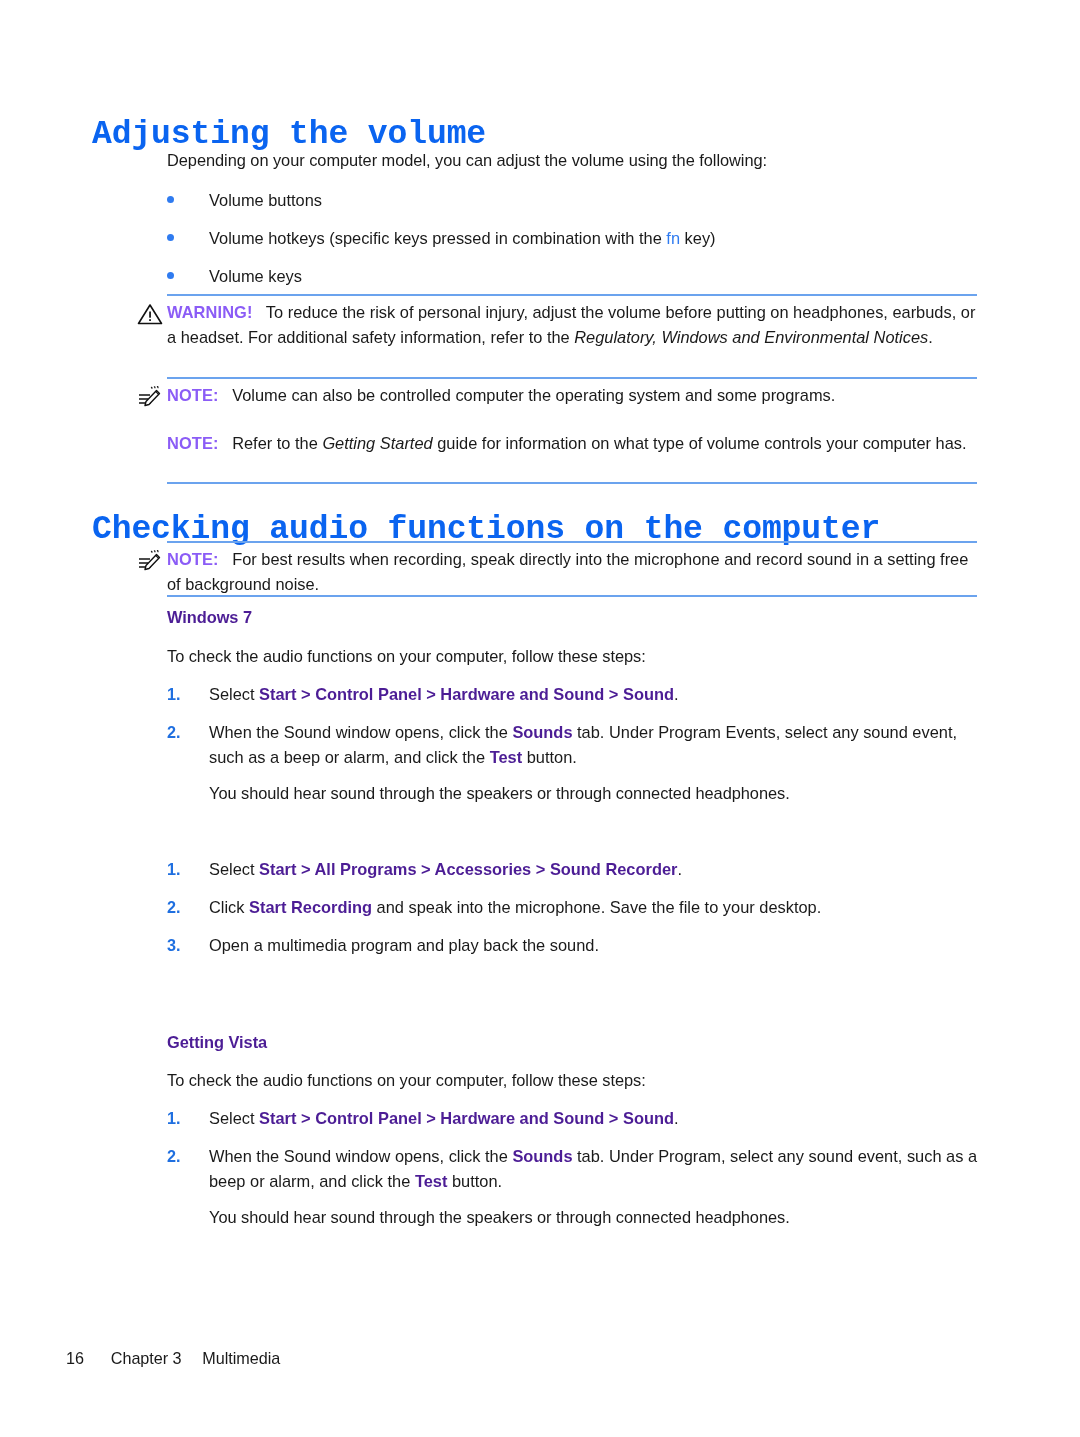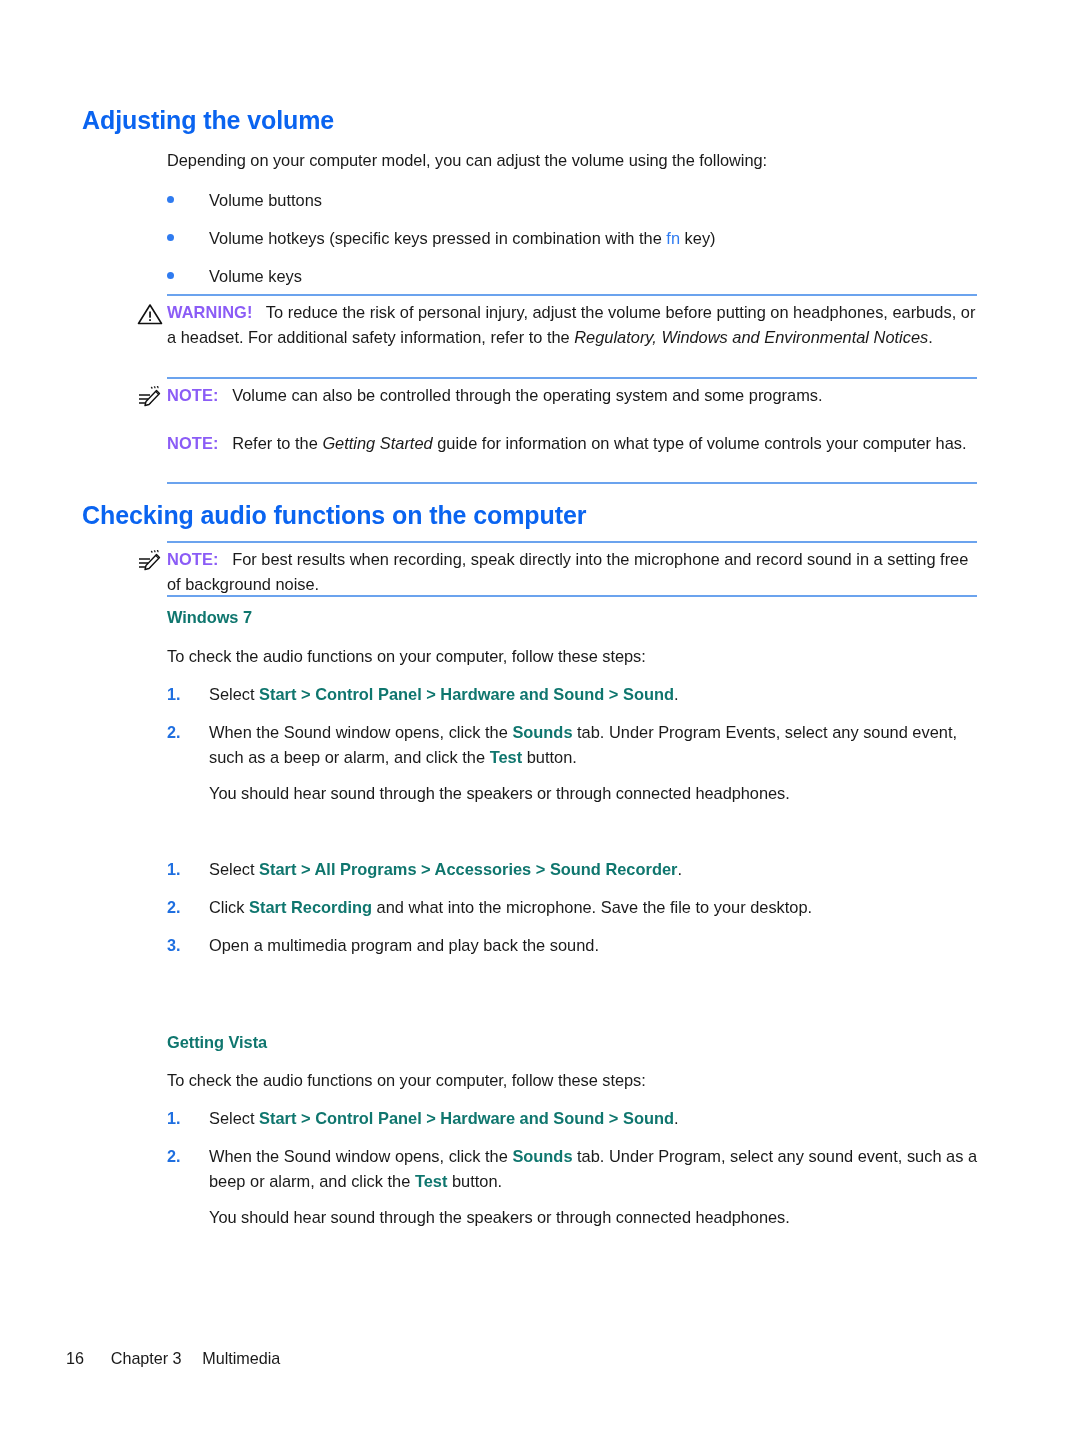--- a/index.html
+++ b/index.html
@@ -18,39 +18,40 @@
   .page {
     position: relative;
     width: 1080px;
     height: 1437px;
     box-sizing: border-box;
     padding: 0;
   }
 
   
   h1.doc-h1 {
-    margin: 0;
+    margin: 10px;
     padding: 0;
     position: absolute;
-    font-size: 25px;
+    font-size: 33px;
     font-weight: bold;
     color: #0a64f0;
     letter-spacing: -0.1px;
     line-height: 1.1;
+    font-family: Liberation Mono, monospace;
   }
 
   
   .body-text {
     position: absolute;
     font-size: 16.4px;
     line-height: 24.5px;
     color: #1a1a1a;
     letter-spacing: -0.05px;
   }
-  .bold { font-weight: bold; color:#0f766e; }
+  .bold { font-weight: bold; color:#4c1d95; }
   .ital { font-style: italic; }
   .blue-inline { color: #2f7bf0; }
 
   
   .bullet-row {
     position: absolute;
     font-size: 16.4px;
     line-height: 24px;
     color: #1a1a1a;
   }
@@ -179,21 +180,21 @@
           <path d="M2,9 L13,9" stroke="#111" stroke-width="1.5"></path>
           <path d="M2,13 L11,13" stroke="#111" stroke-width="1.5"></path>
           <path d="M2,17 L14,17" stroke="#111" stroke-width="1.5"></path>
           <path d="M9,15.5 L19.5,4.5 L22.5,7.5 L12,18.5 L8,19.5 Z" fill="#fff" stroke="#111" stroke-width="1.4" stroke-linejoin="round"></path>
           <path d="M18.6,5.4 L21.6,8.4" stroke="#111" stroke-width="1.1"></path>
           <path d="M14,1.5 C14.8,1 15.3,1.8 14.7,2.8" stroke="#111" stroke-width="1.2" fill="none"></path>
           <path d="M17,1 C17.8,0.5 18.3,1.3 17.7,2.3" stroke="#111" stroke-width="1.2" fill="none"></path>
           <path d="M20,0.8 C20.8,0.3 21.3,1.1 20.7,2.1" stroke="#111" stroke-width="1.2" fill="none"></path>
         </svg>
       </span>
-      <span class="admon-label">NOTE:</span><span>&nbsp;&nbsp; </span><span>Volume can also be controlled through the operating system and some programs.</span>
+      <span class="admon-label">NOTE:</span><span>&nbsp;&nbsp; </span><span>Volume can also be controlled computer the operating system and some programs.</span>
     </div>
   </div>
 
   <div class="admon" style="left:167px; top:427px; width:810px; height:57px;">
     <div class="rule-bottom"></div>
     <div class="admon-body" style="padding-top:4px;">
       <span class="admon-label">NOTE:</span><span>&nbsp;&nbsp; </span><span>Refer to the </span><span class="ital">Getting Started</span><span> guide for information on what type of volume controls your computer has.</span>
     </div>
   </div>
 
@@ -236,21 +237,21 @@
   <div class="body-text" style="left:209px; top:781px; width:800px;">You should hear sound through the speakers or through connected headphones.</div>
 
 
   <div class="num-row" style="left:167px; top:857px; width:830px;">
     <span class="num-marker">1.</span>
     <span class="num-body"><span>Select </span><span class="bold">Start &gt; All Programs &gt; Accessories &gt; Sound Recorder</span><span>.</span></span>
   </div>
 
   <div class="num-row" style="left:167px; top:895px; width:830px;">
     <span class="num-marker">2.</span>
-    <span class="num-body"><span>Click </span><span class="bold">Start Recording</span><span> and what into the microphone. Save the file to your desktop.</span></span>
+    <span class="num-body"><span>Click </span><span class="bold">Start Recording</span><span> and speak into the microphone. Save the file to your desktop.</span></span>
   </div>
 
   <div class="num-row" style="left:167px; top:933px; width:830px;">
     <span class="num-marker">3.</span>
     <span class="num-body">Open a multimedia program and play back the sound.</span>
   </div>
 
 
   <div class="body-text bold" style="left:167px; top:1030px;">Getting Vista</div>
 

